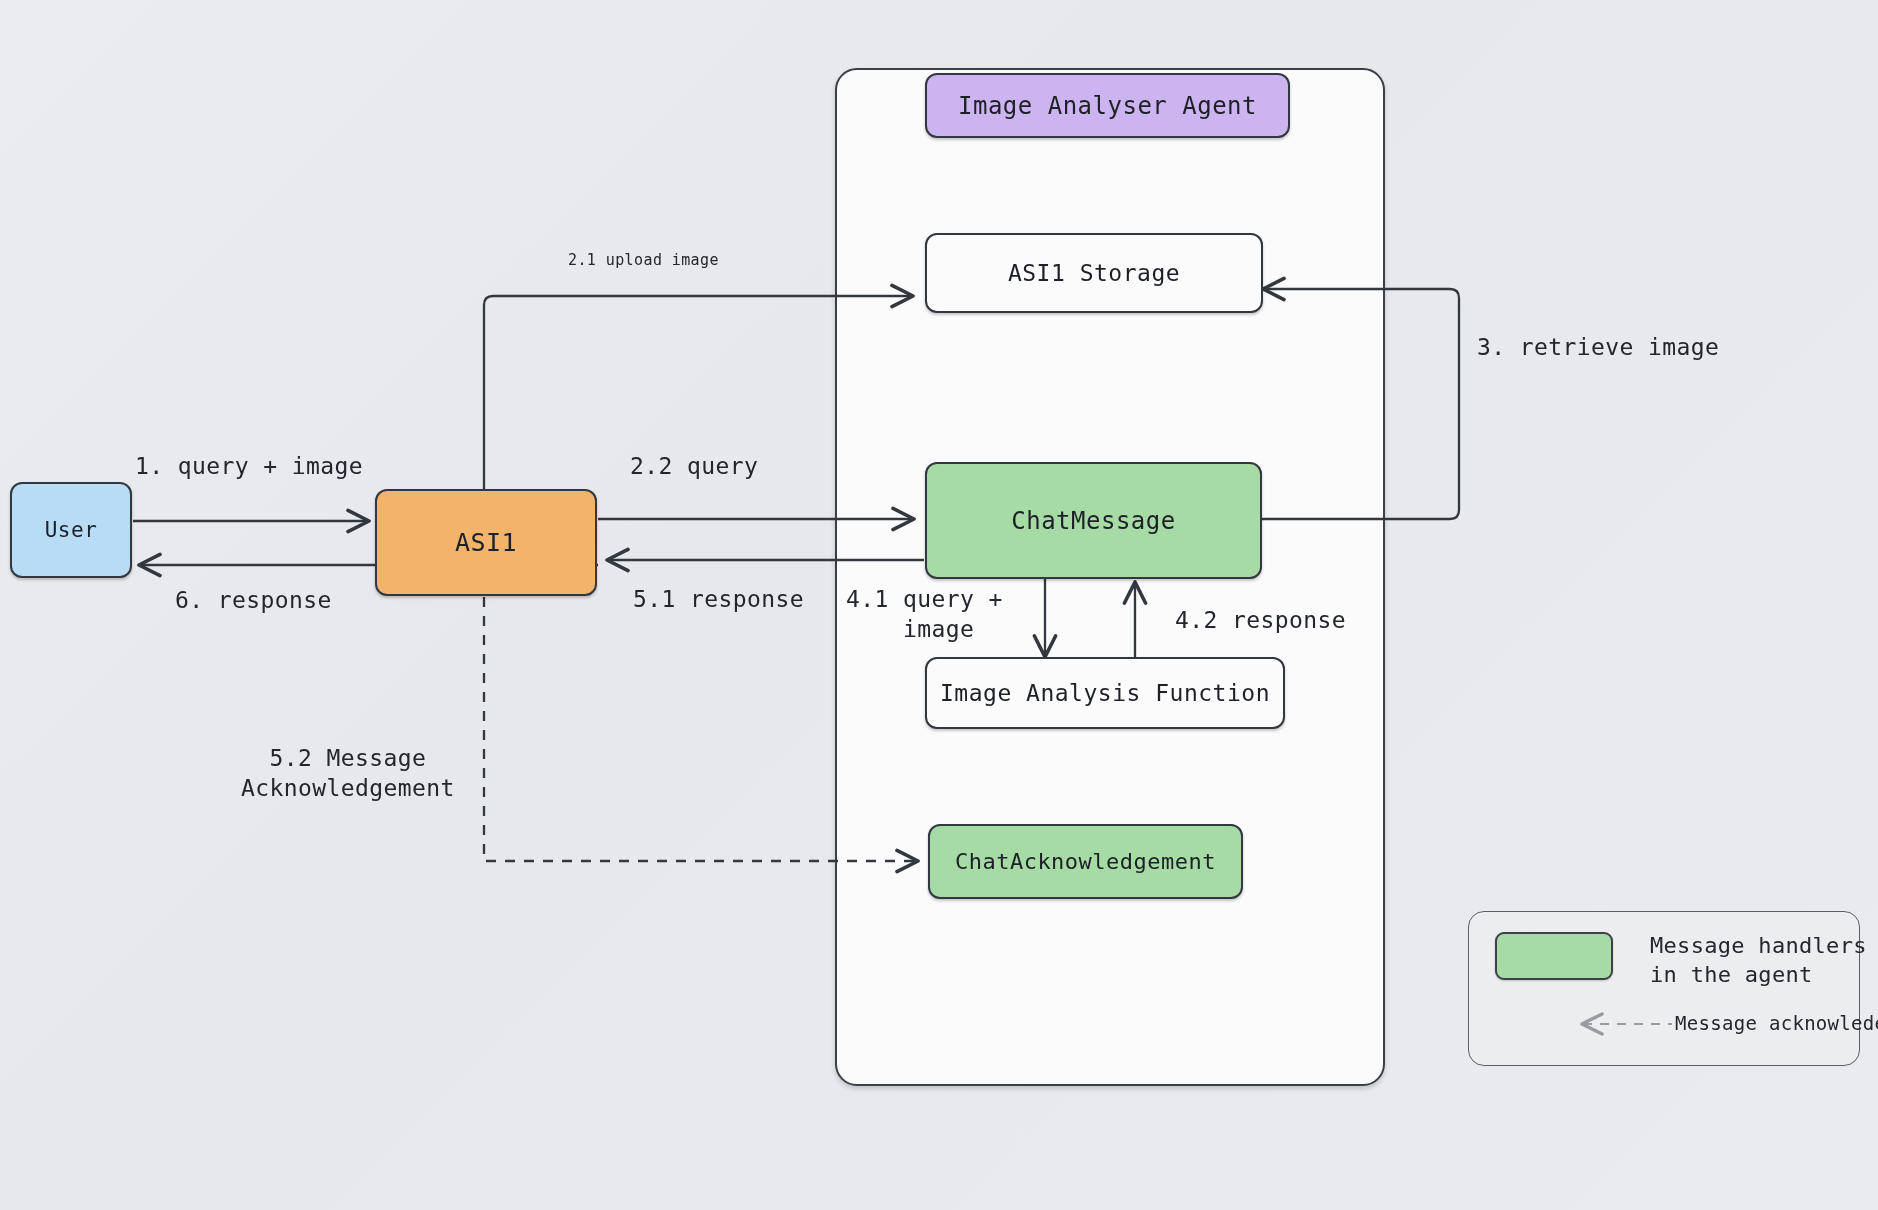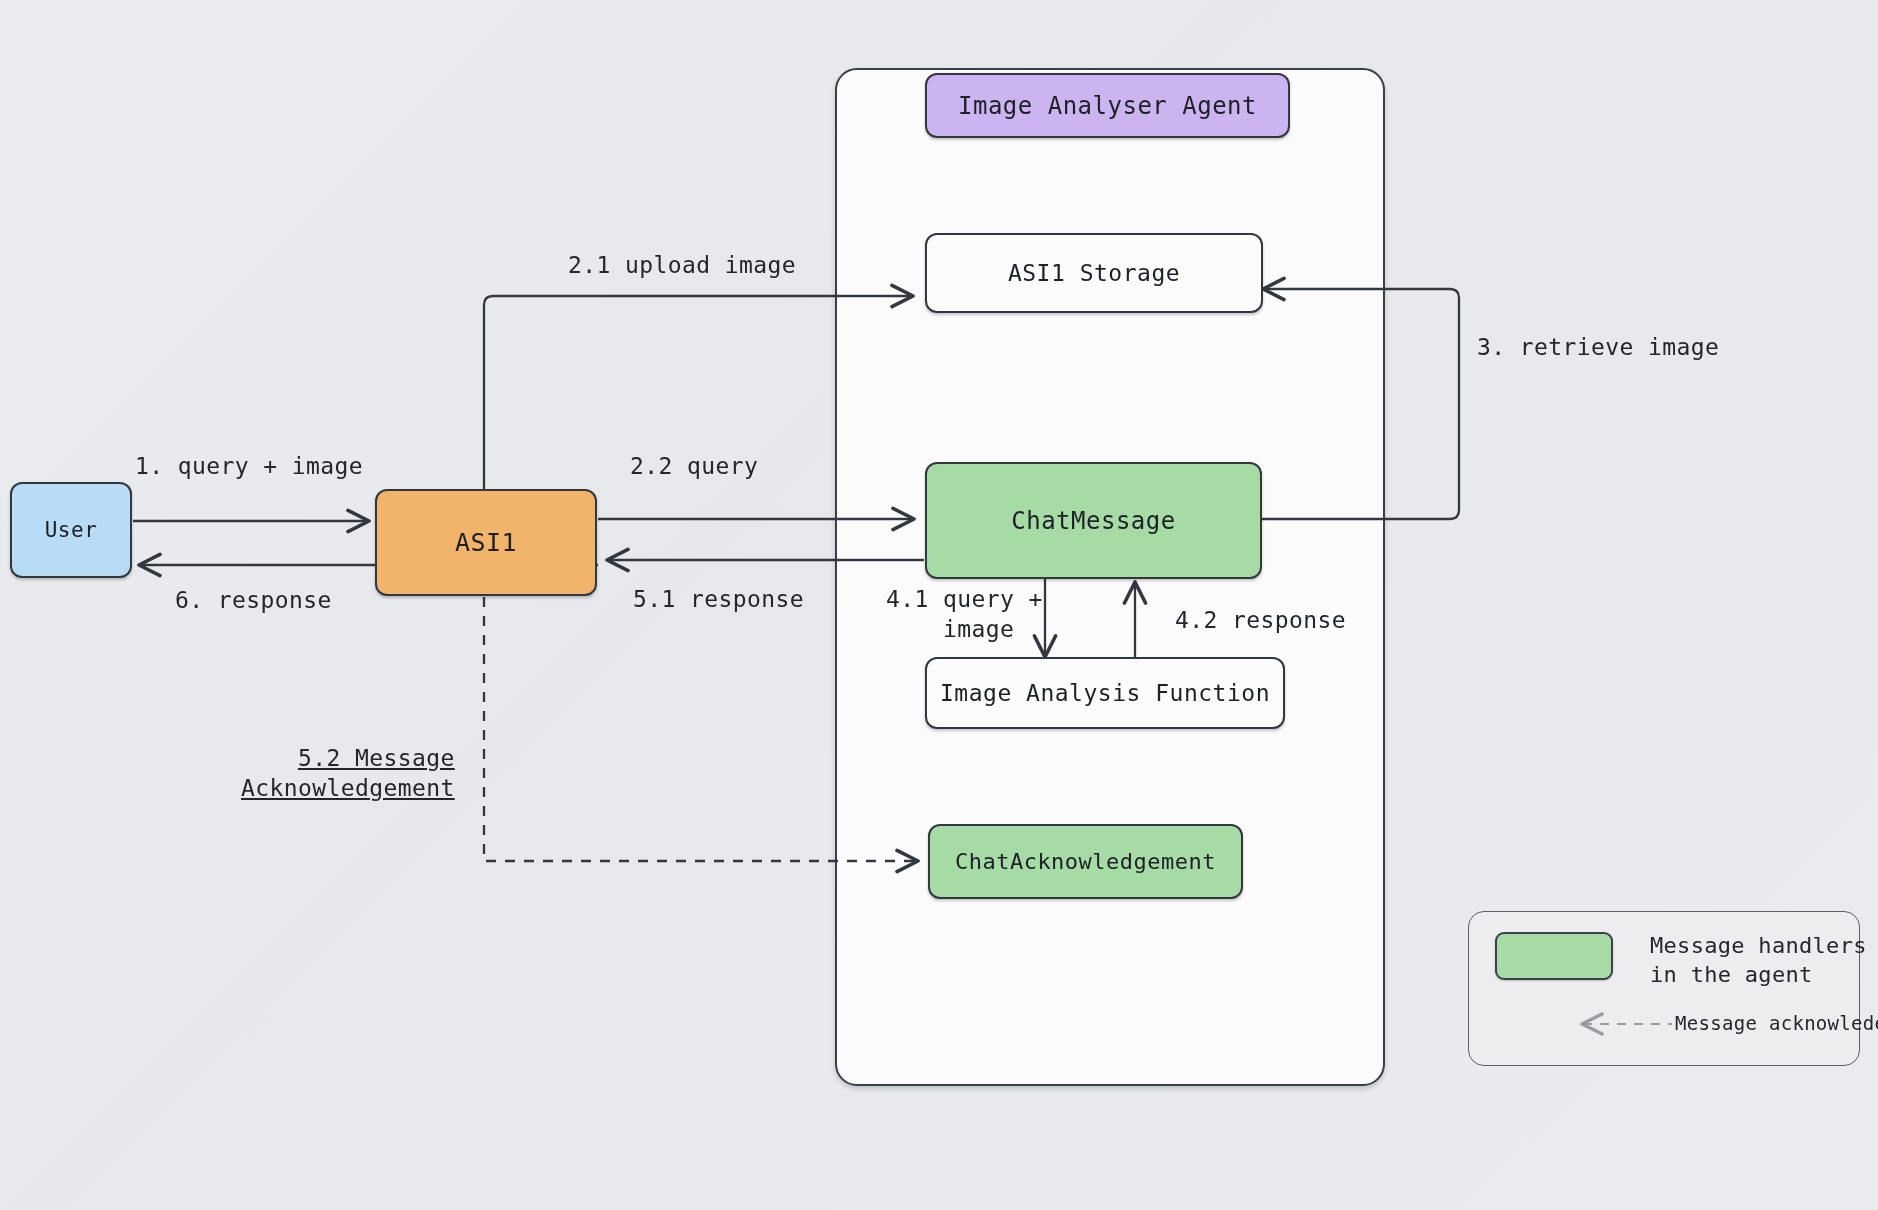--- a/index.html
+++ b/index.html
@@ -141,34 +141,34 @@
   <div class="node" style="left:925px; top:73px; width:365px; height:65px; background:#cbb4f0; font-size:24px;">
     <span>Image Analyser Agent</span>
   </div>
 
   <div class="node" style="left:928px; top:824px; width:315px; height:75px; background:#a6dba6; font-size:22px;">
     <span>ChatAcknowledgement</span>
   </div>
 
   <div class="edge-label" style="left:135px; top:452px; font-size:23px;">1. query + image</div>
 
-  <div class="edge-label" style="left:568px; top:251px; font-size:23px;">2.1 upload image</div>
+  <div class="edge-label" style="left:568px; top:251px; font-size:15px;">2.1 upload image</div>
 
   <div class="edge-label" style="left:630px; top:452px; font-size:23px;">2.2 query</div>
 
   <div class="edge-label" style="left:1477px; top:333px; font-size:23px;">3. retrieve image</div>
 
-  <div class="edge-label" style="left:846px; top:585px; font-size:23px;margin-left:40px;">4.1 query +
+  <div class="edge-label" style="left:846px; top:585px; font-size:23px;">4.1 query +
     image</div>
 
   <div class="edge-label" style="left:1175px; top:606px; font-size:23px;">4.2 response</div>
 
   <div class="edge-label" style="left:633px; top:585px; font-size:23px;">5.1 response</div>
 
-  <div class="edge-label" style="left:241px; top:744px; font-size:23px; text-align:right;text-decoration:underline;">5.2 Message
+  <div class="edge-label" style="left:241px; top:744px; font-size:23px; text-align:center;">5.2 Message
 Acknowledgement</div>
 
   <div class="edge-label" style="left:175px; top:586px; font-size:23px;">6. response</div>
 
   <div class="legend-box" style="left:1468px; top:911px; width:392px; height:155px;"></div>
 
   <div class="legend-swatch" style="left:1495px; top:932px; width:118px; height:48px; background:#a6dba6;"></div>
 
   <div class="legend-text" style="left:1650px; top:931px; font-size:22px;">Message handlers
 in the agent</div>

